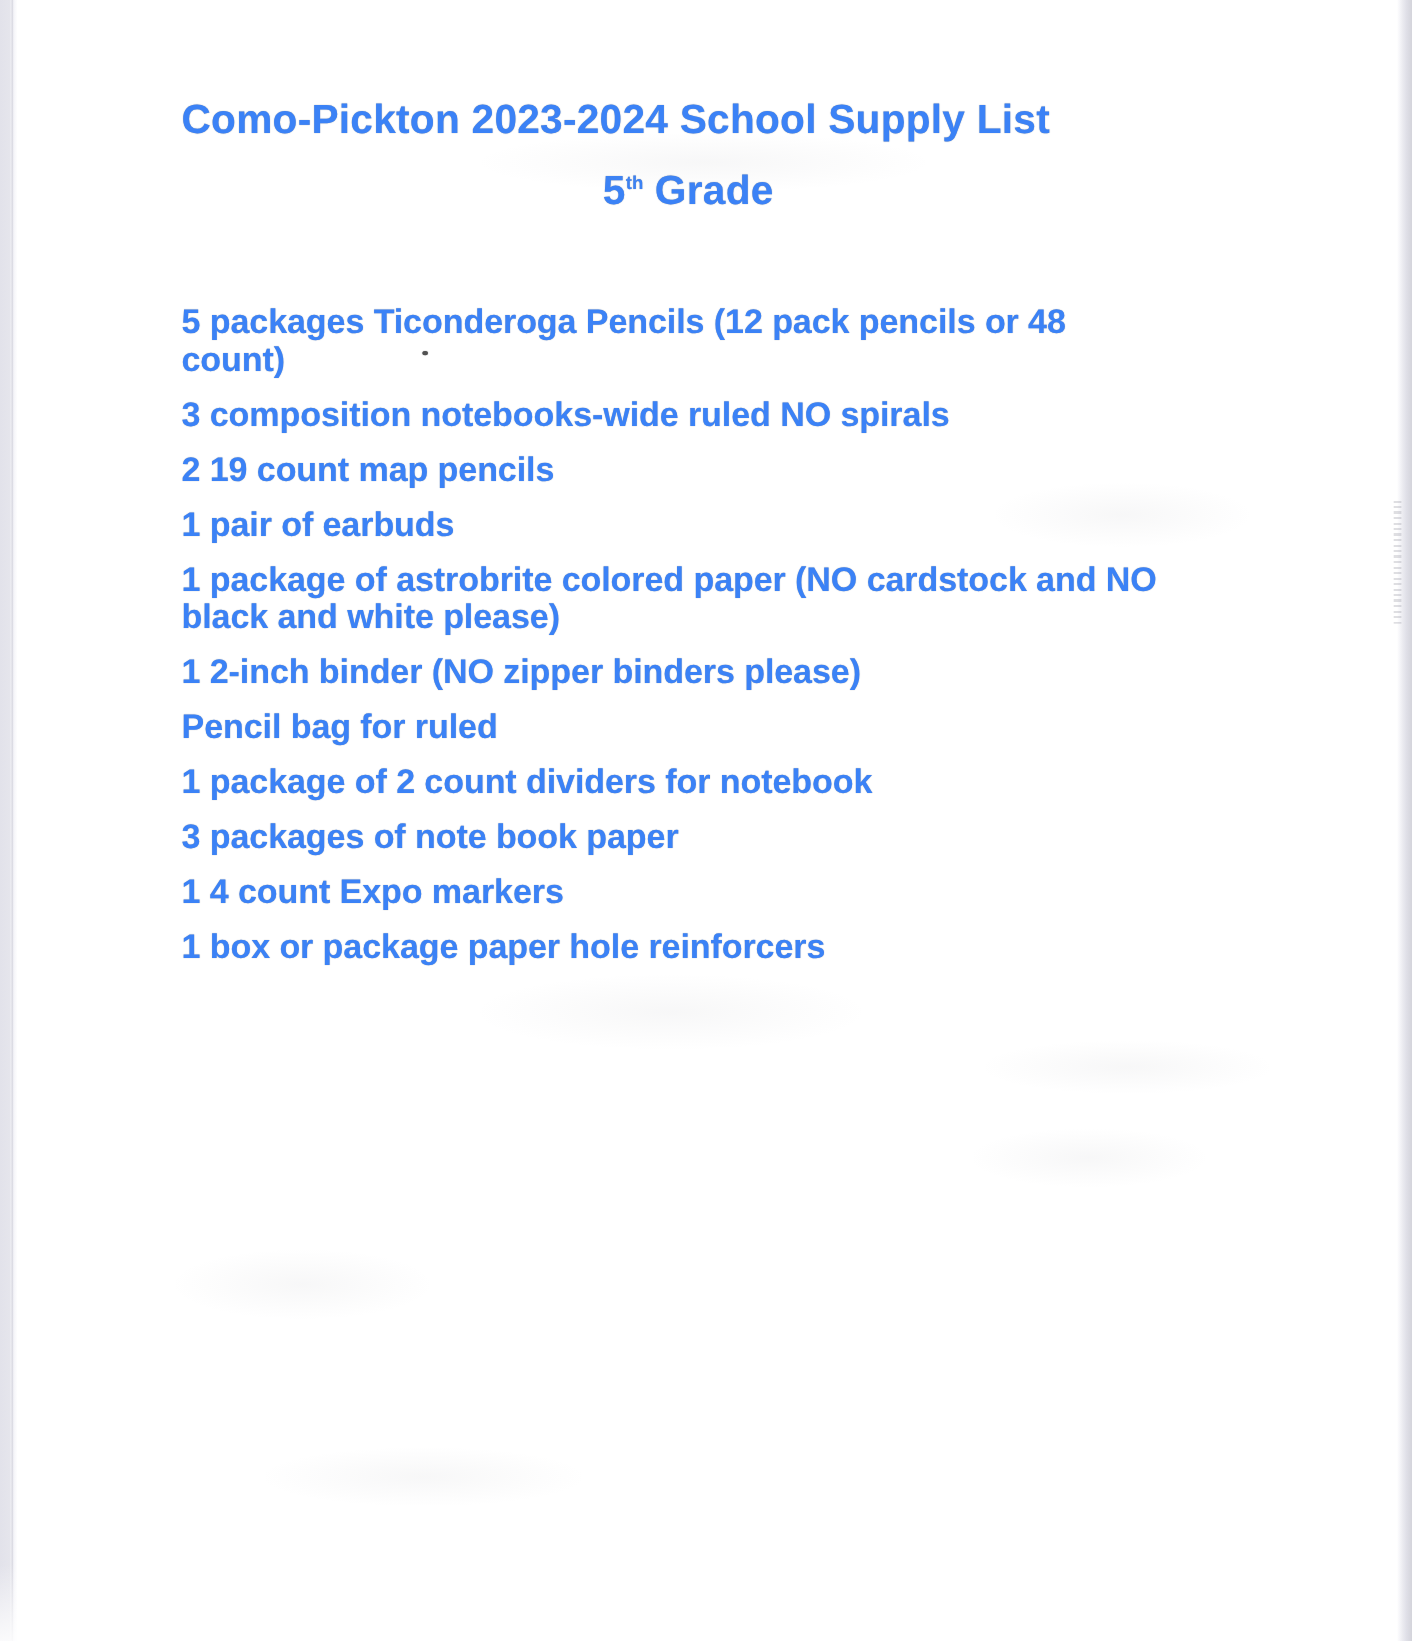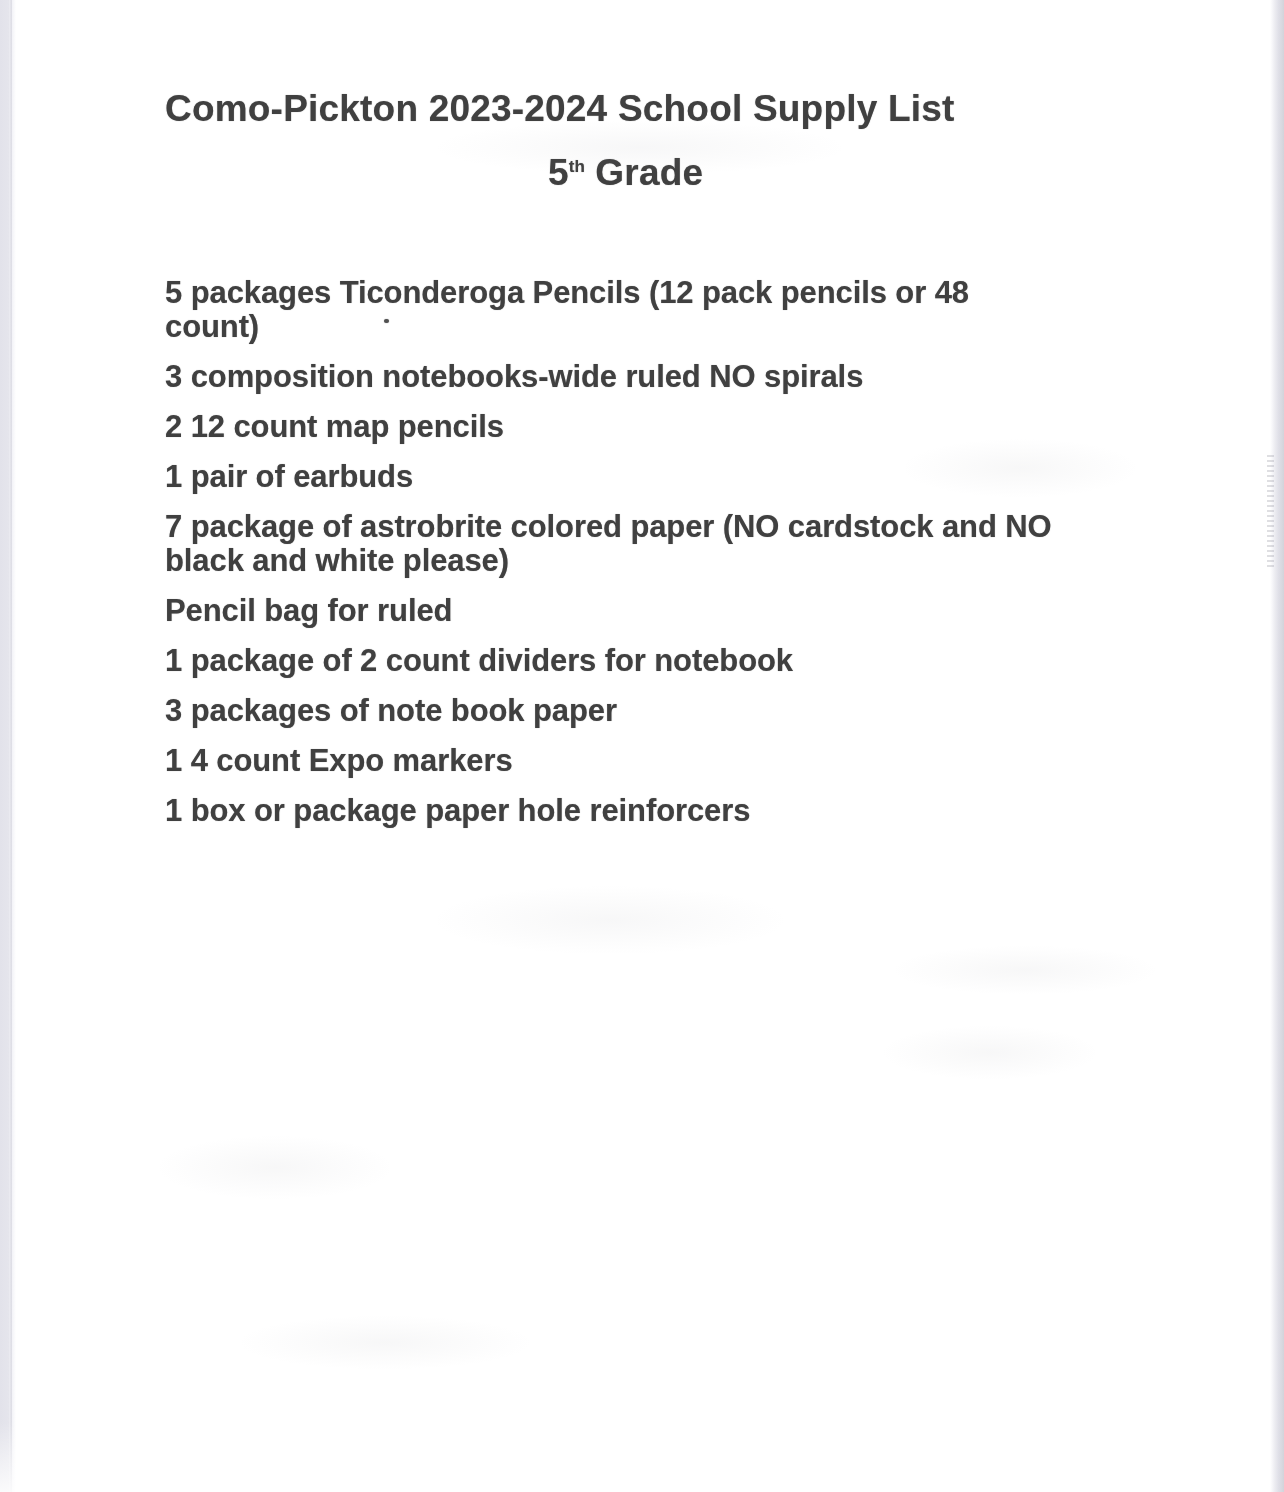--- a/index.html
+++ b/index.html
@@ -54,21 +54,21 @@
     opacity: 0.45;
     z-index: 6;
   }
 
   
   .page {
     position: absolute;
     inset: 0;
     padding: 86px 50px 0 165px;
     box-sizing: border-box;
-    color: #404040;
+    color: #3b82f6;
   }
   .page-title {
     margin: 0;
     font-size: 37px;
     line-height: 46px;
     font-weight: 700;
     letter-spacing: 0.2px;
     text-shadow: 0 0 1px rgba(38,38,38,0.45);
     white-space: nowrap;
   }
@@ -133,24 +133,25 @@
 
 <main class="page">
   <h1 class="page-title">Como-Pickton 2023-2024 School Supply List</h1>
 
   <h2 class="grade-subtitle"><span>5</span><sup>th</sup> <span>Grade</span></h2>
 
   <section class="items">
     <p class="item">5 packages Ticonderoga Pencils (12 pack pencils or 48
 count)</p>
     <p class="item">3 composition notebooks-wide ruled NO spirals</p>
-    <p class="item">2 12 count map pencils</p>
+    <p class="item">2 19 count map pencils</p>
     <p class="item">1 pair of earbuds</p>
-    <p class="item">7 package of astrobrite colored paper (NO cardstock and NO
+    <p class="item">1 package of astrobrite colored paper (NO cardstock and NO
 black and white please)</p>
+    <p class="item">1 2-inch binder (NO zipper binders please)</p>
     <p class="item">Pencil bag for ruled</p>
     <p class="item">1 package of 2 count dividers for notebook</p>
     <p class="item">3 packages of note book paper</p>
     <p class="item">1 4 count Expo markers</p>
     <p class="item">1 box or package paper hole reinforcers</p>
   </section>
 </main>
 
 <div class="ink-dot"></div>
 

